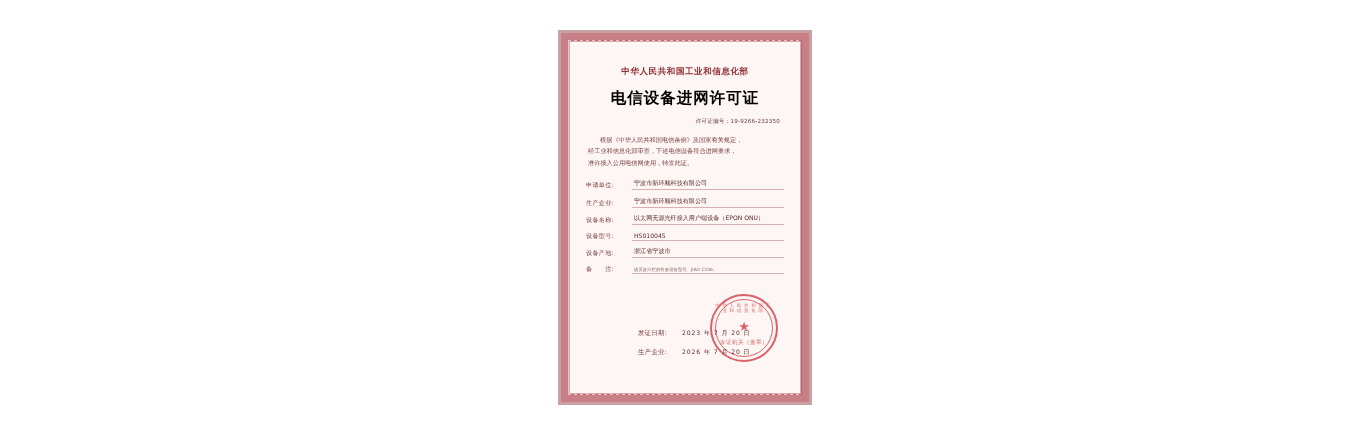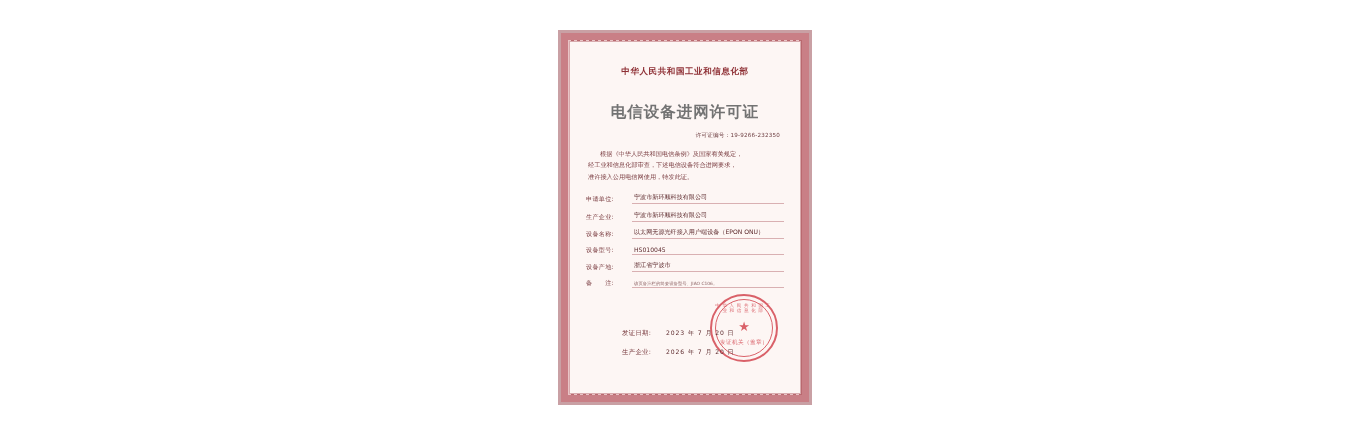--- a/index.html
+++ b/index.html
@@ -74,23 +74,23 @@
     letter-spacing: 0.6px;
     color: #8e2f34;
     font-weight: bold;
     margin-top: 14px;
     font-family: "DejaVu Sans", sans-serif;
   }
   .title {
     text-align: center;
     font-size: 15.5px;
     letter-spacing: 1px;
-    color: #737373;
+    color: #000000;
     font-weight: bold;
-    margin-top: 24px;
+    margin-top: 10px;
     font-family: Liberation Mono, monospace;
   }
   .license-no {
     text-align: right;
     font-size: 5.6px;
     color: #6b3b3e;
     margin-top: 9px;
     padding-right: 6px;
     letter-spacing: 0.2px;
     font-family: "DejaVu Sans", sans-serif;
@@ -186,21 +186,21 @@
     bottom: 13px;
     text-align: center;
     font-size: 5.6px;
     letter-spacing: 0.4px;
     font-family: "DejaVu Sans", sans-serif;
   }
 
   
   .dates {
     position: absolute;
-    right: 28px;
+    right: 12px;
     bottom: 26px;
     width: 150px;
     font-family: "DejaVu Sans", sans-serif;
   }
   .date-row {
     display: flex;
     align-items: baseline;
     justify-content: flex-start;
     font-size: 6.4px;
     color: #7a3c40;

